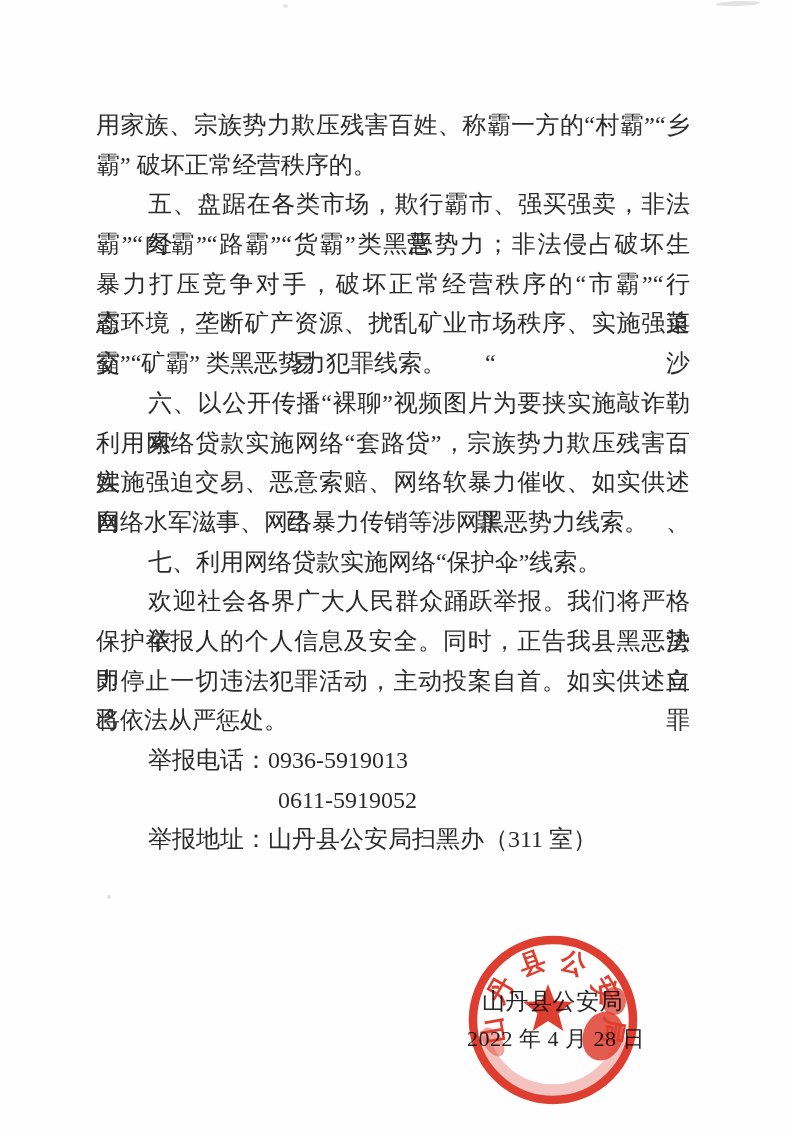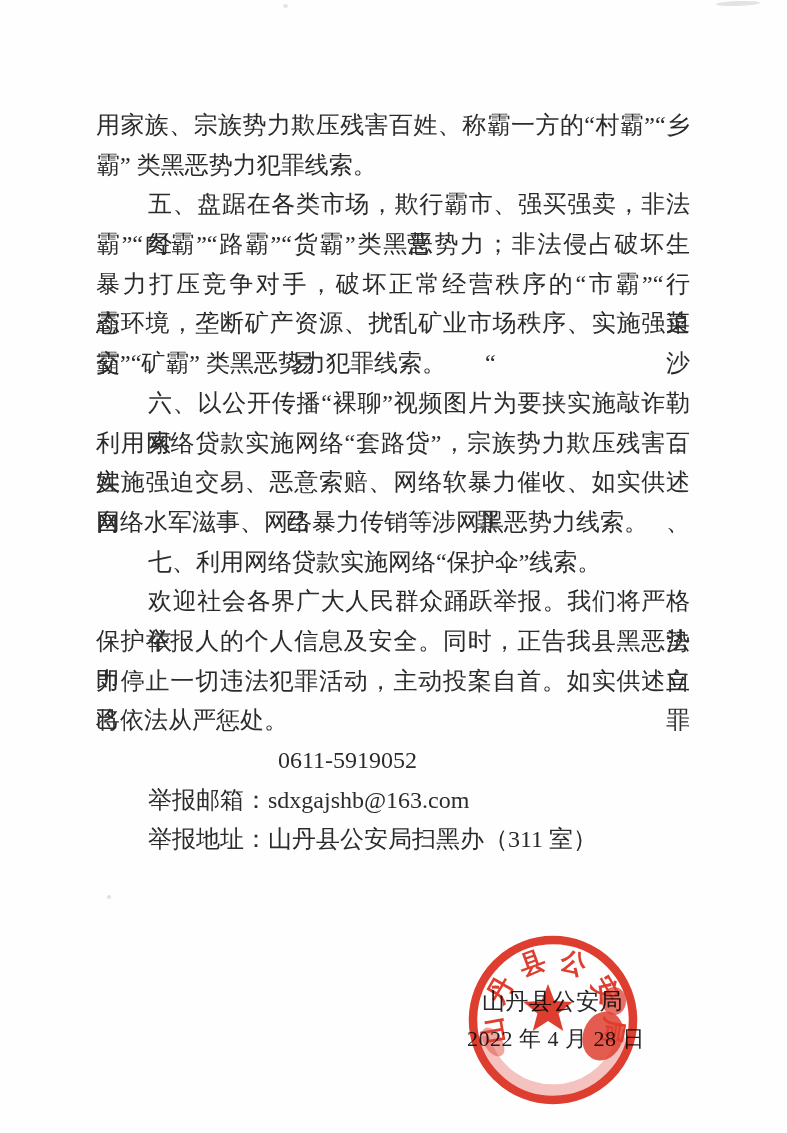--- a/index.html
+++ b/index.html
@@ -103,37 +103,37 @@
 <body>
 
 <div class="page">
 
   <div class="speck s1"></div>
   <div class="speck s2"></div>
   <div class="speck s3"></div>
 
   <div class="body-text">
       <div class="line full">用家族、宗族势力欺压残害百姓、称霸一方的“村霸”“乡</div>
-      <div class="line short">霸” 类黑恶势力犯罪线索。</div>
+      <div class="line short">霸” 破坏正常经营秩序的。</div>
       <div class="line full ind">五、盘踞在各类市场，欺行霸市、强买强卖，非法经营、</div>
       <div class="line full">霸”“肉霸”“路霸”“货霸”类黑恶势力；非法侵占破坏生</div>
       <div class="line full">暴力打压竞争对手，破坏正常经营秩序的“市霸”“行霸”“菜</div>
       <div class="line full">态环境，垄断矿产资源、扰乱矿业市场秩序、实施强迫交易“沙</div>
       <div class="line short">霸”“矿霸” 类黑恶势力犯罪线索。</div>
       <div class="line full ind">六、以公开传播“裸聊”视频图片为要挟实施敲诈勒索，</div>
       <div class="line full">利用网络贷款实施网络“套路贷”，宗族势力欺压残害百姓</div>
       <div class="line full">实施强迫交易、恶意索赔、网络软暴力催收、如实供述自己罪、</div>
       <div class="line short">网络水军滋事、网络暴力传销等涉网黑恶势力线索。</div>
       <div class="line short ind">七、利用网络贷款实施网络“保护伞”线索。</div>
       <div class="line full ind">欢迎社会各界广大人民群众踊跃举报。我们将严格依法</div>
       <div class="line full">保护举报人的个人信息及安全。同时，正告我县黑恶势力立</div>
       <div class="line full">即停止一切违法犯罪活动，主动投案自首。如实供述自己罪</div>
       <div class="line short">将依法从严惩处。</div>
+      <div class="line short ind">举报电话：0936-5919013</div>
       <div class="line short pad-num">0611-5919052</div>
-      <div class="line short ind">举报邮箱：sdxgajshb@163.com</div>
       <div class="line short ind">举报地址：山丹县公安局扫黑办（311 室）</div>
     </div>
 
   <div class="sig-agency">山丹县公安局</div>
   <div class="sig-date">2022 年 4 月 28 日</div>
 
   <svg class="seal" viewBox="0 0 180 180" xmlns="http://www.w3.org/2000/svg">
     <circle class="seal-ring-circle" cx="90" cy="90" r="80"></circle>
     <path class="seal-smear" d="M 22,112 A 72,72 0 0 0 158,112"></path>
     <path class="seal-star" d="M85,54 L91.5,71.1 L109.7,72 L95.5,83.4 L100.3,101 L85,91 L69.7,101 L74.5,83.4 L60.3,72 L78.5,71.1 Z"></path>

